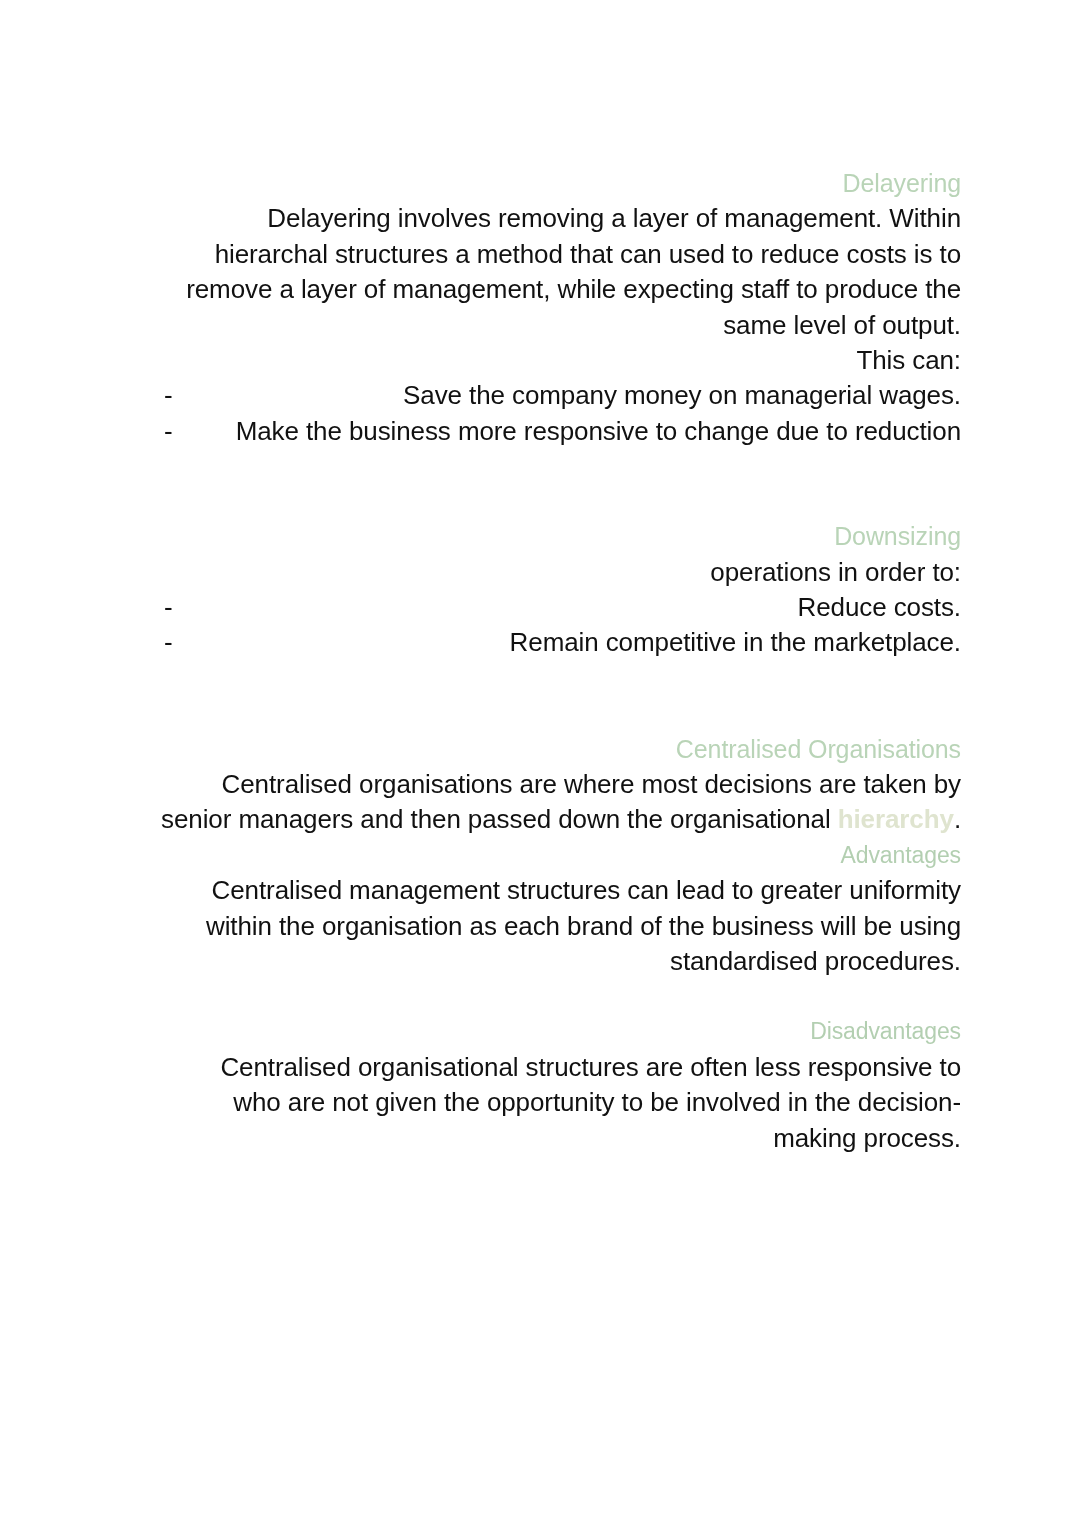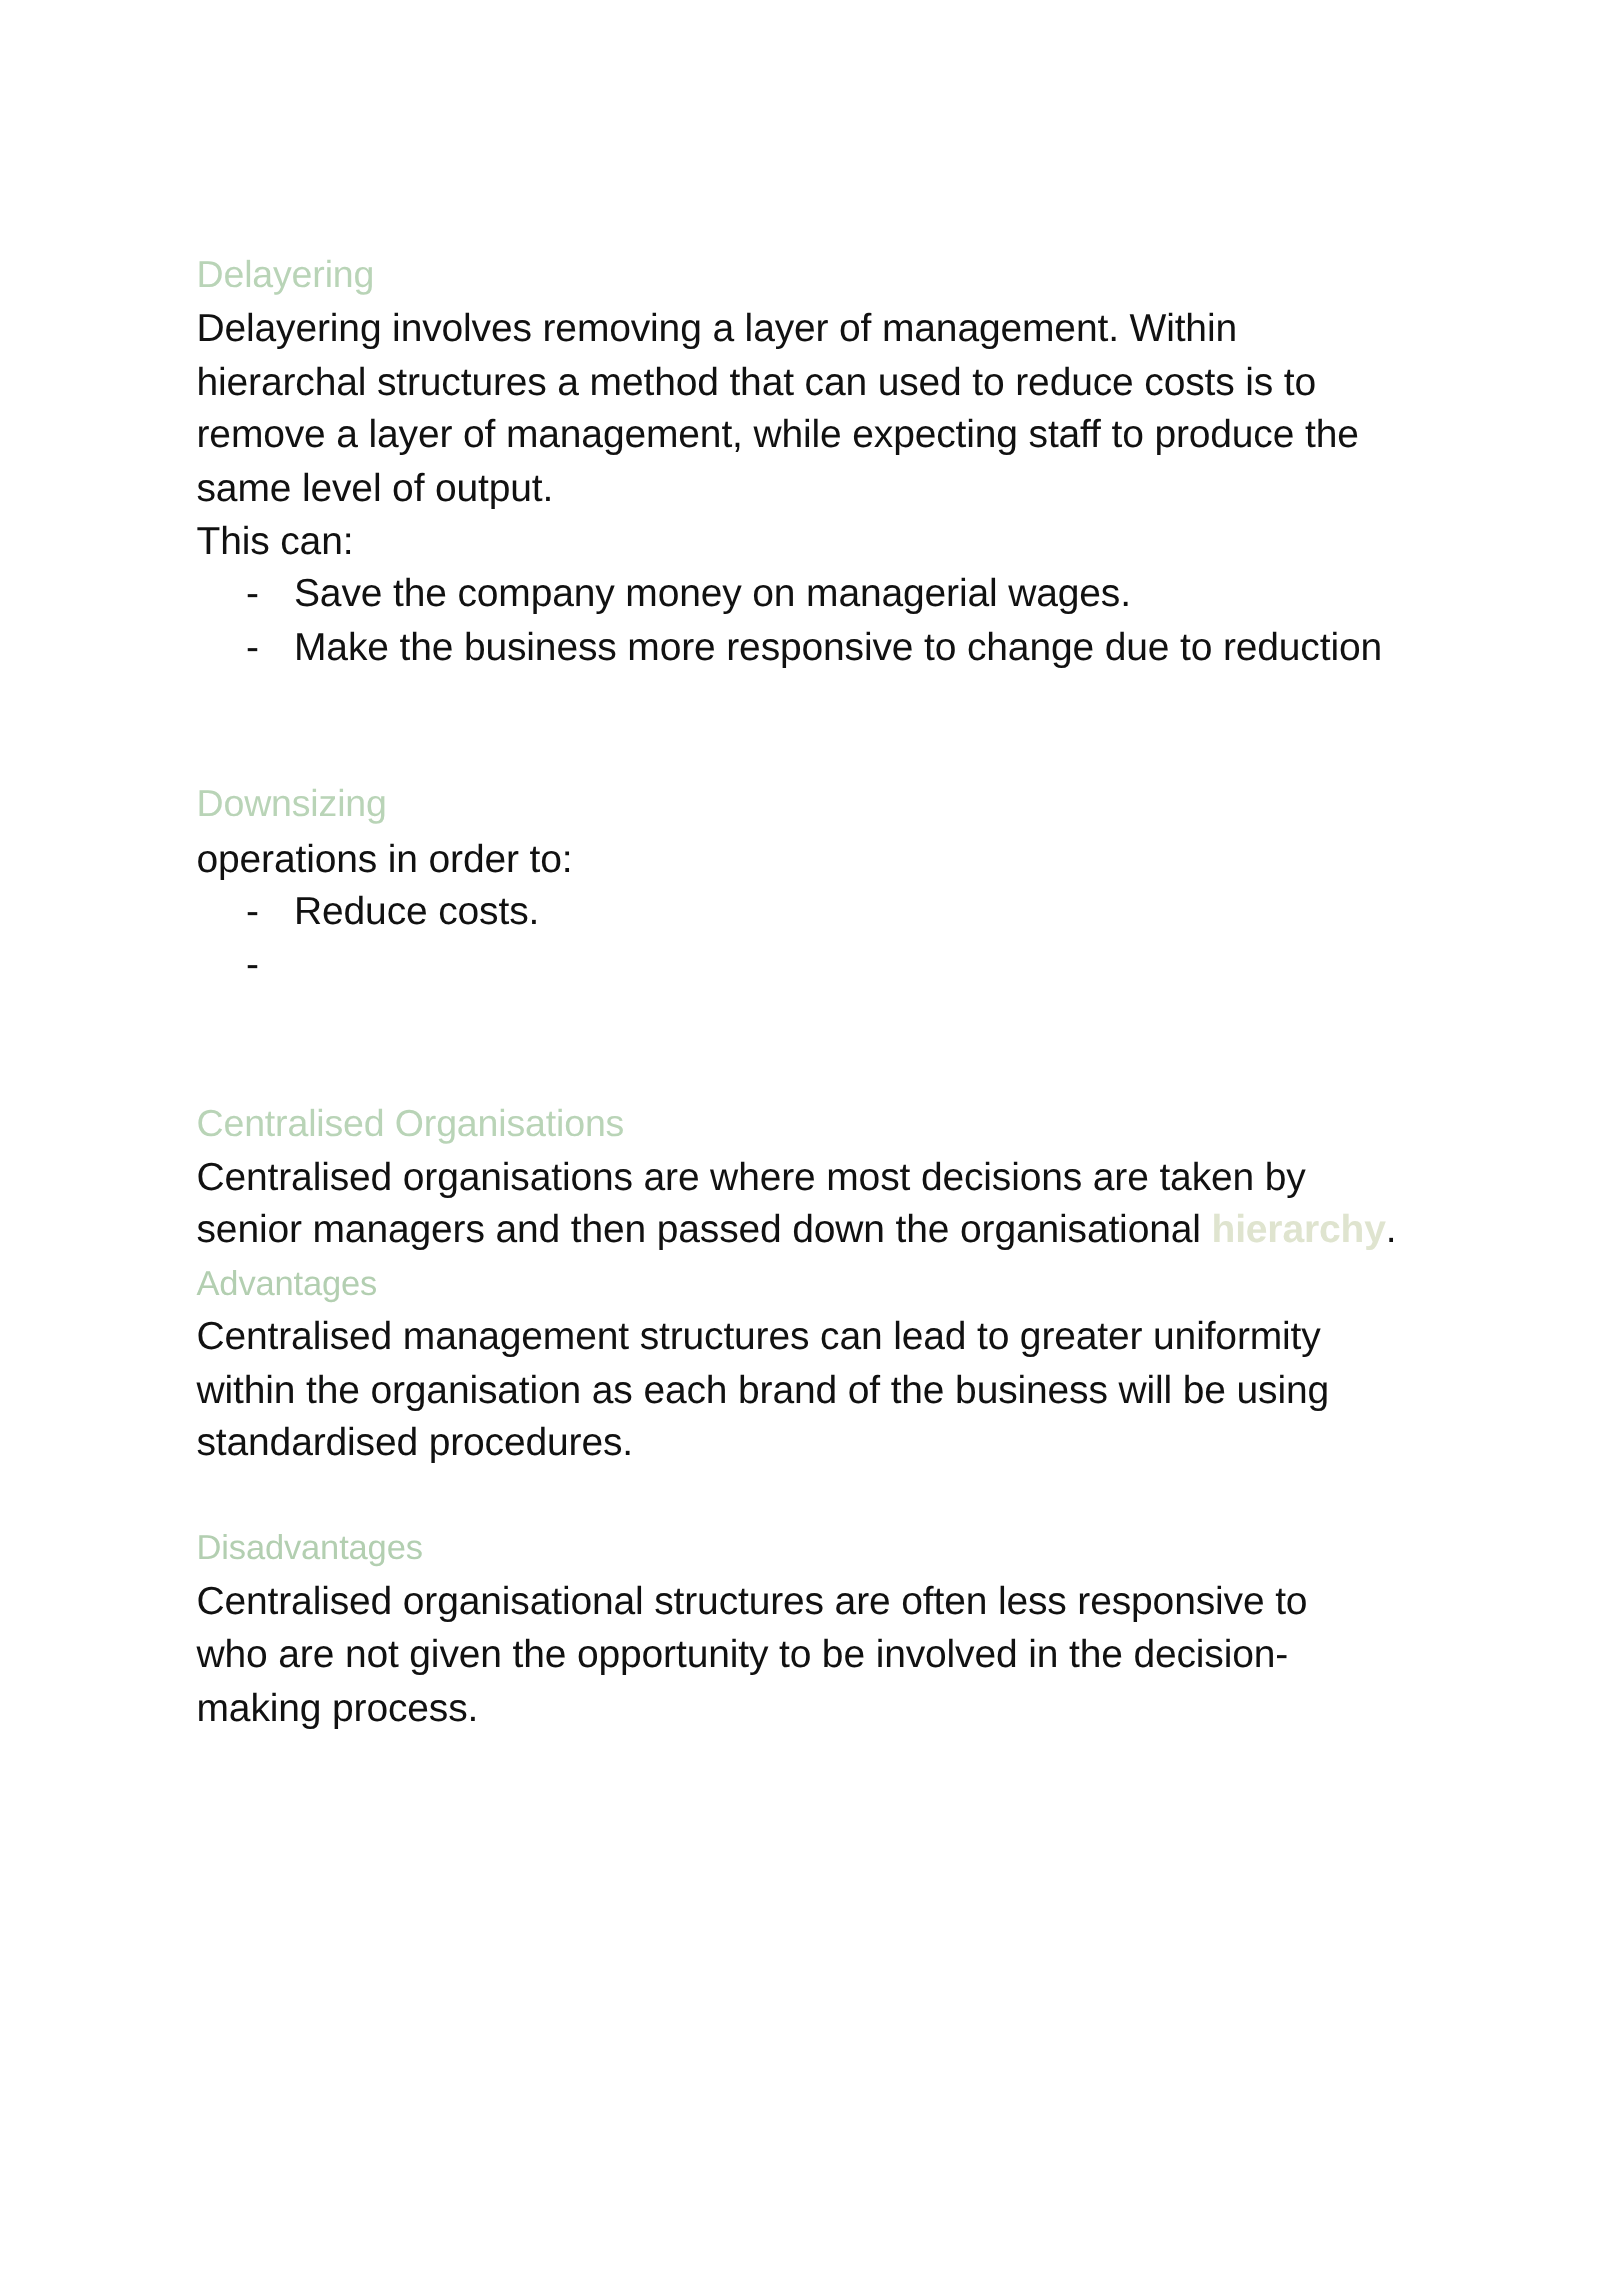--- a/index.html
+++ b/index.html
@@ -13,20 +13,21 @@
       position: relative;
       overflow: hidden;
       font-family: "Liberation Sans", "DejaVu Sans", sans-serif;
       color: #111111;
     }
     .page {
       position: absolute;
       left: 131px;
       top: 166px;
       width: 830px;
+      text-align: right;
     }
     .line {
       font-size: 26px;
       line-height: 35.4px;
       height: 35.4px;
       white-space: nowrap;
       letter-spacing: -0.1px;
     }
     .heading {
       color: #b9d4b7;
@@ -83,20 +84,21 @@
 
   <section>
     <div class="line heading">Downsizing</div>
     <div class="line">operations in order to:</div>
     <div class="line bullet">
       <span class="dash">-</span>
       <span>Reduce costs.</span>
     </div>
     <div class="line bullet">
       <span class="dash">-</span>
+      <span>Remain competitive in the marketplace.</span>
     </div>
   </section>
 
   <div class="gap-xl"></div>
 
   <section>
     <div class="line heading">Centralised Organisations</div>
     <div class="line">Centralised organisations are where most decisions are taken by</div>
     <div class="line"><span>senior managers and then passed down the organisational </span><span class="hl">hierarchy</span><span>.</span></div>
 

